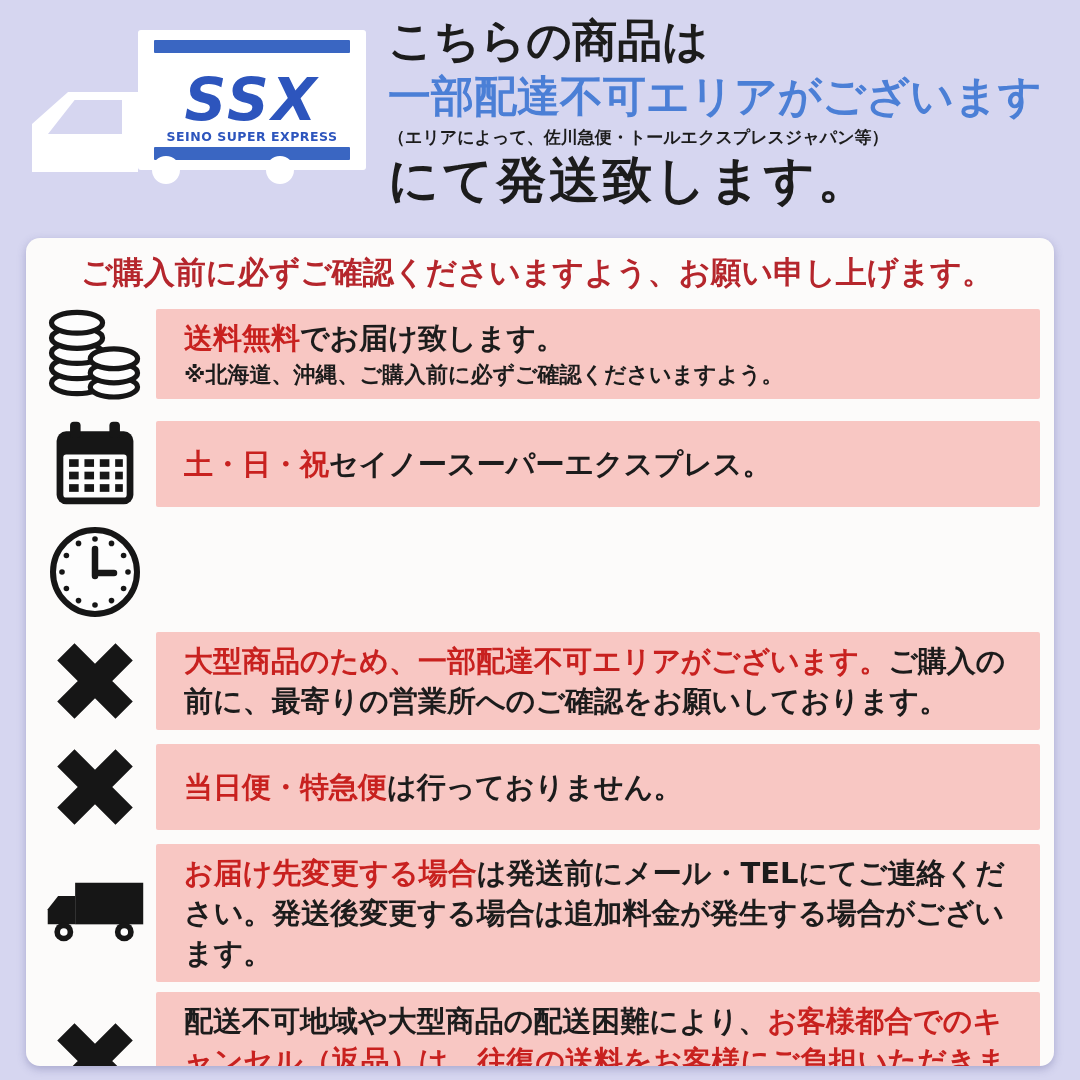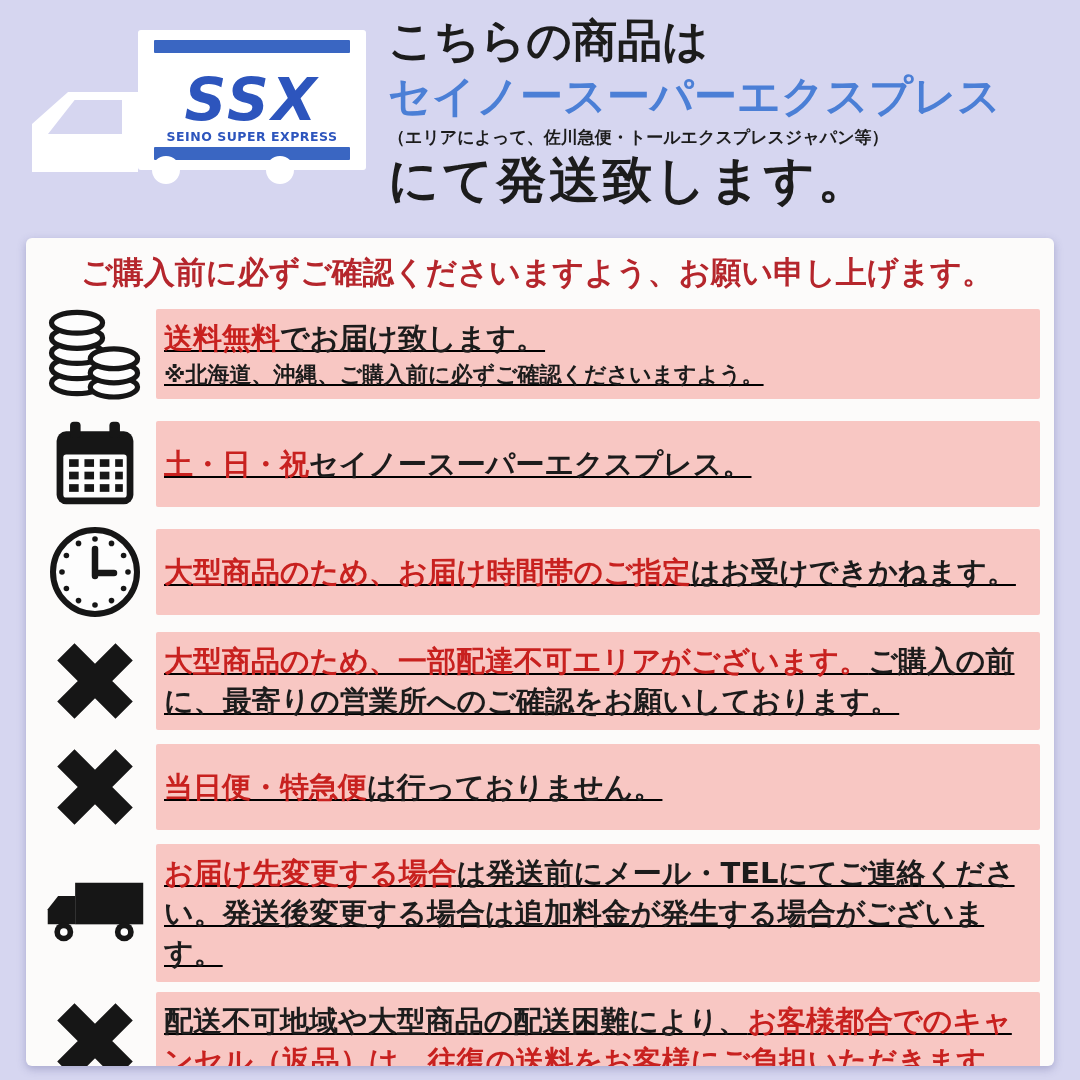--- a/index.html
+++ b/index.html
@@ -55,39 +55,39 @@
   }
   .wheel.front{left:126px;} .wheel.rear{left:240px;}
   .top-text{position:absolute;left:388px;top:14px;width:680px;}
   .t1{font-size:45px;color:var(--ink);line-height:1.2;}
   .t2{font-size:43px;color:var(--lightblue);line-height:1.25;margin-top:2px;white-space:nowrap;}
   .t3{font-size:17px;color:var(--ink);line-height:1.3;margin-top:2px;white-space:nowrap;}
   .t4{font-size:50px;color:var(--ink);line-height:1.2;margin-top:2px;letter-spacing:3px;}
   
   .panel{
     position:absolute;left:26px;right:26px;top:238px;bottom:14px;
-    background:var(--panel);border-radius:6px;
+    background:var(--panel);border-radius:14px;
     box-shadow:0 3px 9px rgba(80,80,140,.35);
     padding:10px 14px 10px 8px;
     display:flex;flex-direction:column;gap:10px;
     overflow:hidden;
   }
   .notice-title{
     font-size:31px;color:var(--titlered);text-align:center;
     line-height:1.3;margin-top:4px;white-space:nowrap;
   }
   .row{display:flex;align-items:center;min-height:86px;flex:0 0 auto;}
   .icon-cell{
     flex:0 0 122px;display:flex;align-items:center;justify-content:center;
   }
   .icon-cell svg{display:block;}
   .pink-box{
     flex:1;background:var(--pink);border-radius:2px;
-    padding:9px 8px;min-height:86px;
-    display:flex;flex-direction:column;justify-content:center;text-decoration:underline;
+    padding:9px 28px;min-height:86px;
+    display:flex;flex-direction:column;justify-content:center;
   }
   .msg{font-size:29px;line-height:1.38;color:var(--ink);}
   .seg-red{color:var(--red);}
   .seg-blk{color:var(--ink);}
   .msg-note{font-size:22px;line-height:1.35;color:var(--ink);margin-top:2px;}
 </style>
 </head>
 <body>
 
 <div class="top">
@@ -101,21 +101,21 @@
       </div>
     </div>
     <div class="truck-cab">
       <div class="truck-window"></div>
     </div>
     <div class="wheel front"></div>
     <div class="wheel rear"></div>
   </div>
   <div class="top-text">
     <div class="t1">こちらの商品は</div>
-    <div class="t2">セイノースーパーエクスプレス</div>
+    <div class="t2">一部配達不可エリアがございます</div>
     <div class="t3">（エリアによって、佐川急便・トールエクスプレスジャパン等）</div>
     <div class="t4">にて発送致します。</div>
   </div>
 </div>
 
 <div class="panel">
   <div class="notice-title">ご購入前に必ずご確認くださいますよう、お願い申し上げます。</div>
 
   <div class="row">
     <div class="icon-cell">
@@ -180,23 +180,20 @@
           <circle cx="17" cy="50" r="2.8"></circle>
             <circle cx="21.4" cy="33.5" r="2.8"></circle>
             <circle cx="33.5" cy="21.4" r="2.8"></circle>
           <circle cx="50" cy="17" r="2.8"></circle>
             <circle cx="66.5" cy="21.4" r="2.8"></circle>
             <circle cx="78.6" cy="33.5" r="2.8"></circle>
         </g>
         <path d="M50 54 V27 M50 51 H69" stroke="#161616" stroke-width="6.5" stroke-linecap="round" fill="none"></path>
       </svg>
     </div>
-    <div class="pink-box">
-      <div class="msg"><span class="seg-red">大型商品のため、お届け時間帯のご指定</span><span class="seg-blk">はお受けできかねます。</span></div>
-    </div>
   </div>
 
   <div class="row">
     <div class="icon-cell">
       <svg width="94" height="94" viewBox="0 0 100 100">
         <path d="M19 19 L81 81 M81 19 L19 81" stroke="#161616" stroke-width="26"></path>
       </svg>
     </div>
     <div class="pink-box">
       <div class="msg"><span class="seg-red">大型商品のため、一部配達不可エリアがございます。</span><span class="seg-blk">ご購入の前に、最寄りの営業所へのご確認をお願いしております。</span></div>

